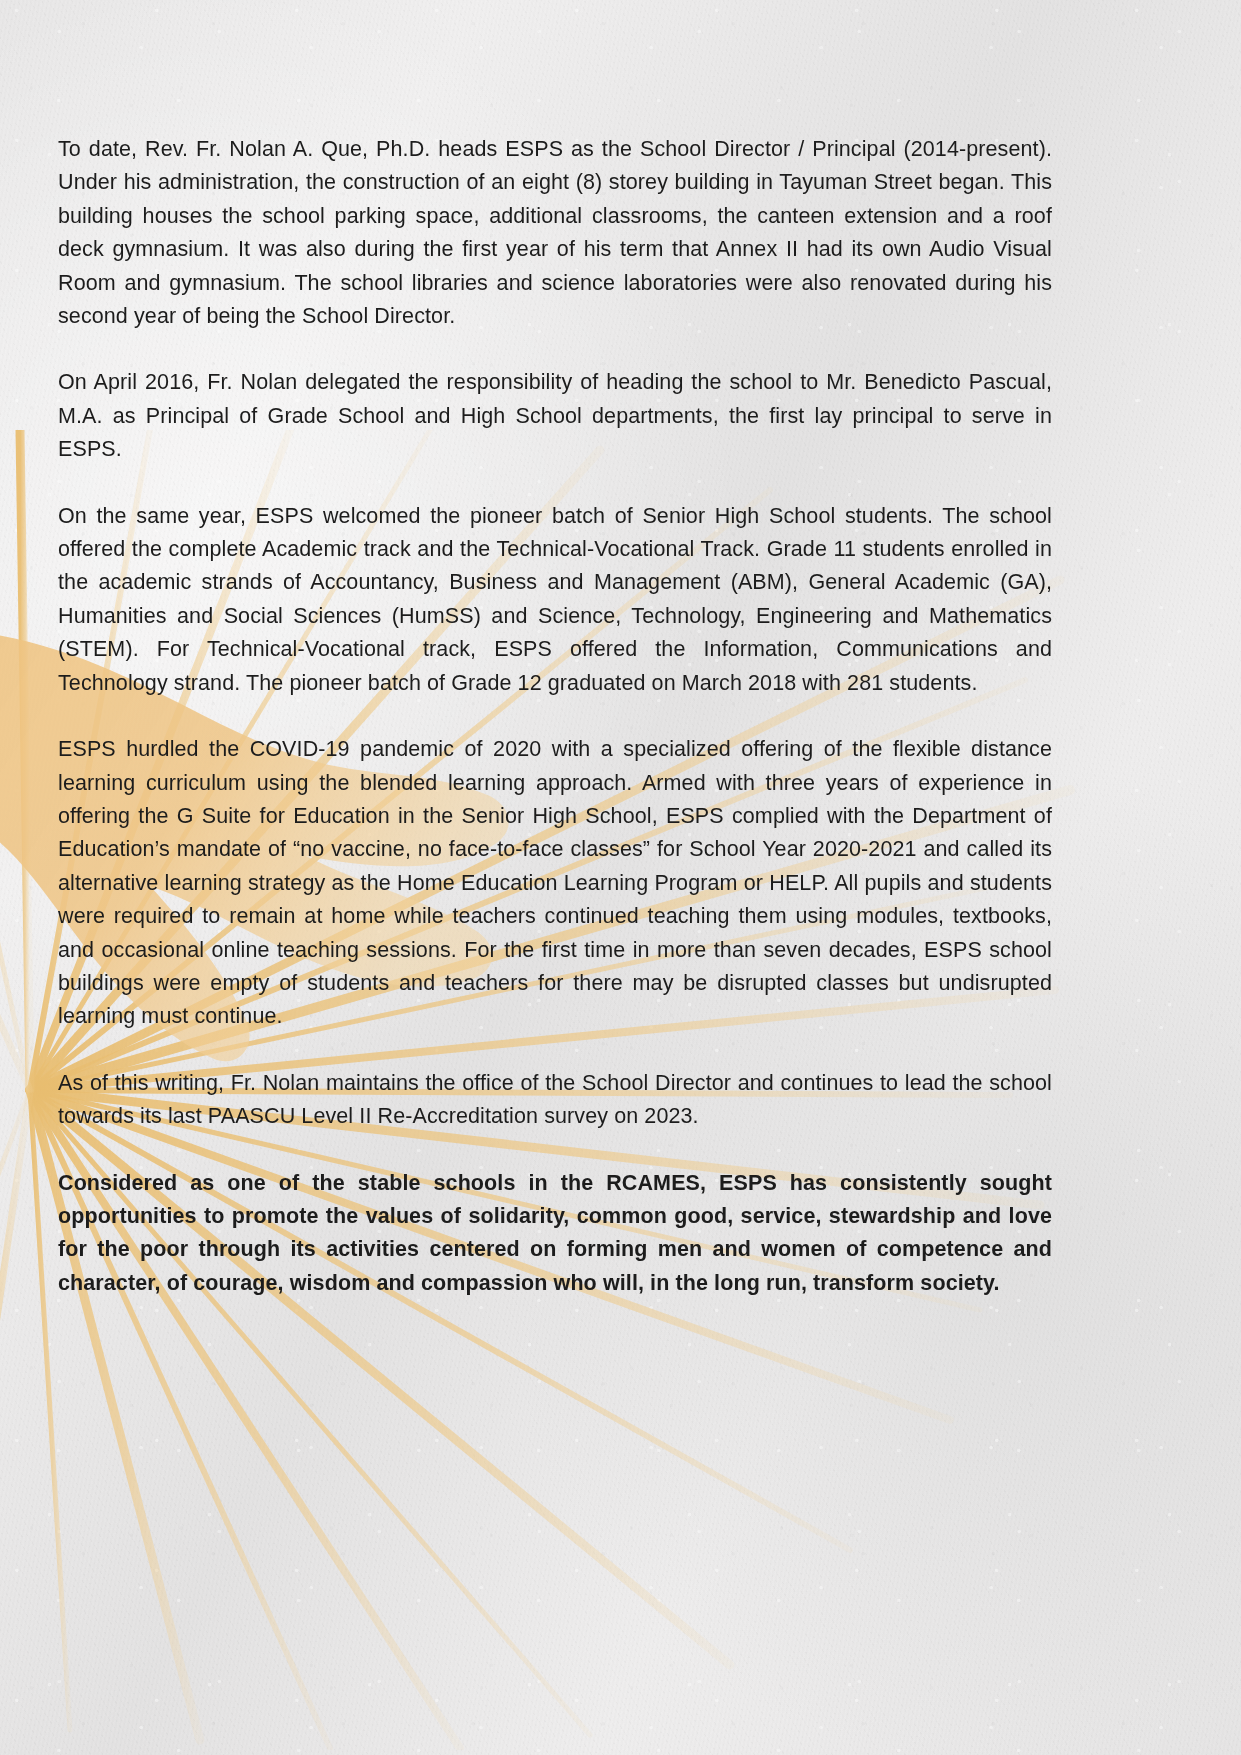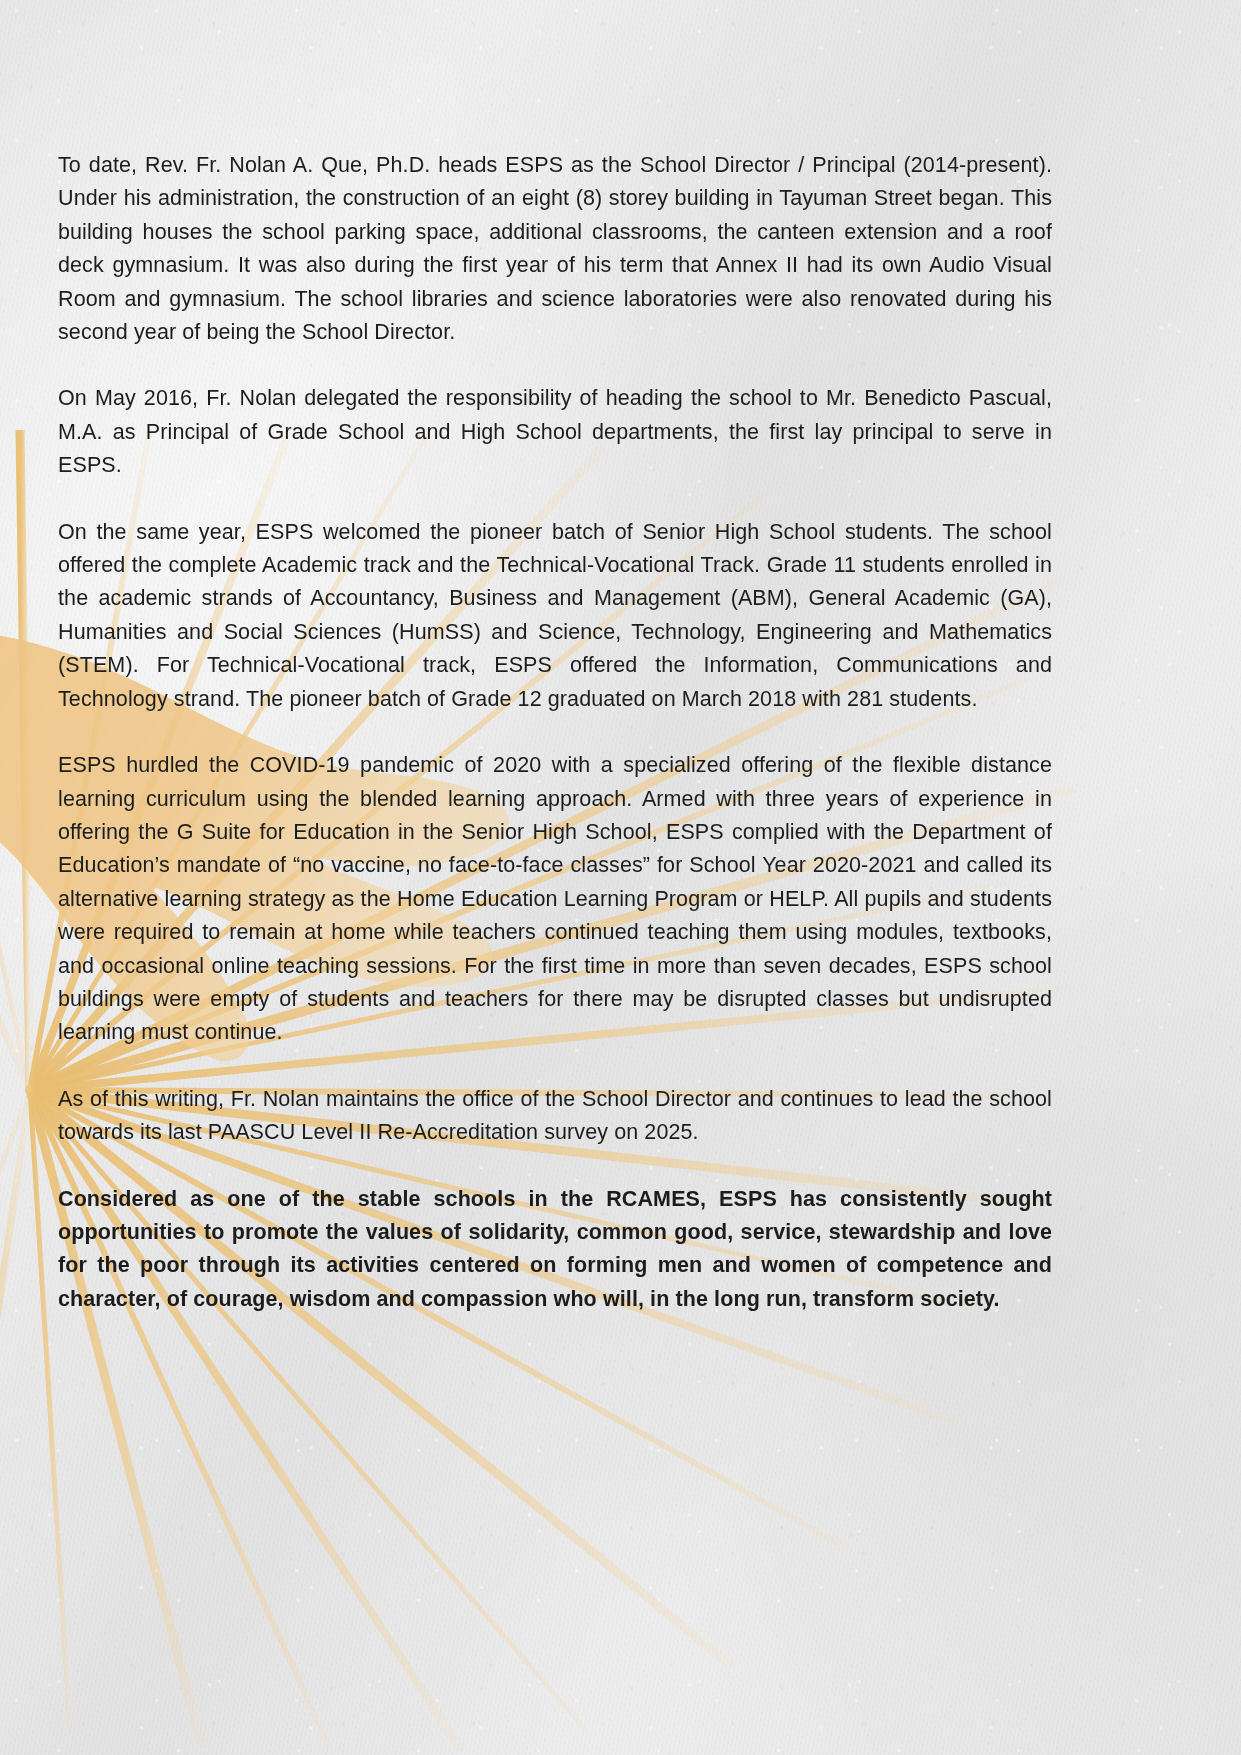--- a/index.html
+++ b/index.html
@@ -76,21 +76,20 @@
     pointer-events: none;
     opacity: .95;
   }
 
   
   .doc {
     position: absolute;
     left: 58px;
     top: 133px;
     width: 994px;
-    margin-top: 16px;
   }
   .para {
     margin: 0 0 33px 0;
     font-size: 21.5px;
     line-height: 33.4px;
     color: #1c1c1c;
     text-align: justify;
     text-justify: inter-word;
     letter-spacing: .1px;
     -webkit-font-smoothing: antialiased;
@@ -167,20 +166,20 @@
       C 448,446 428,470 402,458
       C 340,430 292,372 252,316
       C 230,286 208,256 180,234
       C 140,204 80,196 20,200
       C -10,202 -30,180 -30,150
       Z"></path>
   </svg>
 
   <div class="doc">
     <p class="para">To date, Rev. Fr. Nolan A. Que, Ph.D. heads ESPS as the School Director / Principal (2014-present). Under his administration, the construction of an eight (8) storey building in Tayuman Street began. This building houses the school parking space, additional classrooms, the canteen extension and a roof deck gymnasium. It was also during the first year of his term that Annex II had its own Audio Visual Room and gymnasium. The school libraries and science laboratories were also renovated during his second year of being the School Director.</p>
-    <p class="para">On May 2016, Fr. Nolan delegated the responsibility of heading the school to Mr. Benedicto Pascual, M.A. as Principal of Grade School and High School departments, the first lay principal to serve in ESPS.</p>
+    <p class="para">On April 2016, Fr. Nolan delegated the responsibility of heading the school to Mr. Benedicto Pascual, M.A. as Principal of Grade School and High School departments, the first lay principal to serve in ESPS.</p>
     <p class="para">On the same year, ESPS welcomed the pioneer batch of Senior High School students. The school offered the complete Academic track and the Technical-Vocational Track. Grade 11 students enrolled in the academic strands of Accountancy, Business and Management (ABM), General Academic (GA), Humanities and Social Sciences (HumSS) and Science, Technology, Engineering and Mathematics (STEM). For Technical-Vocational track, ESPS offered the Information, Communications and Technology strand. The pioneer batch of Grade 12 graduated on March 2018 with 281 students.</p>
     <p class="para">ESPS hurdled the COVID-19 pandemic of 2020 with a specialized offering of the flexible distance learning curriculum using the blended learning approach. Armed with three years of experience in offering the G Suite for Education in the Senior High School, ESPS complied with the Department of Education’s mandate of “no vaccine, no face-to-face classes” for School Year 2020-2021 and called its alternative learning strategy as the Home Education Learning Program or HELP. All pupils and students were required to remain at home while teachers continued teaching them using modules, textbooks, and occasional online teaching sessions. For the first time in more than seven decades, ESPS school buildings were empty of students and teachers for there may be disrupted classes but undisrupted learning must continue.</p>
-    <p class="para">As of this writing, Fr. Nolan maintains the office of the School Director and continues to lead the school towards its last PAASCU Level II Re-Accreditation survey on 2025.</p>
+    <p class="para">As of this writing, Fr. Nolan maintains the office of the School Director and continues to lead the school towards its last PAASCU Level II Re-Accreditation survey on 2023.</p>
     <p class="para">Considered as one of the stable schools in the RCAMES, ESPS has consistently sought opportunities to promote the values of solidarity, common good, service, stewardship and love for the poor through its activities centered on forming men and women of competence and character, of courage, wisdom and compassion who will, in the long run, transform society.</p>
   </div>
 
 </div>
 
 </body></html>

